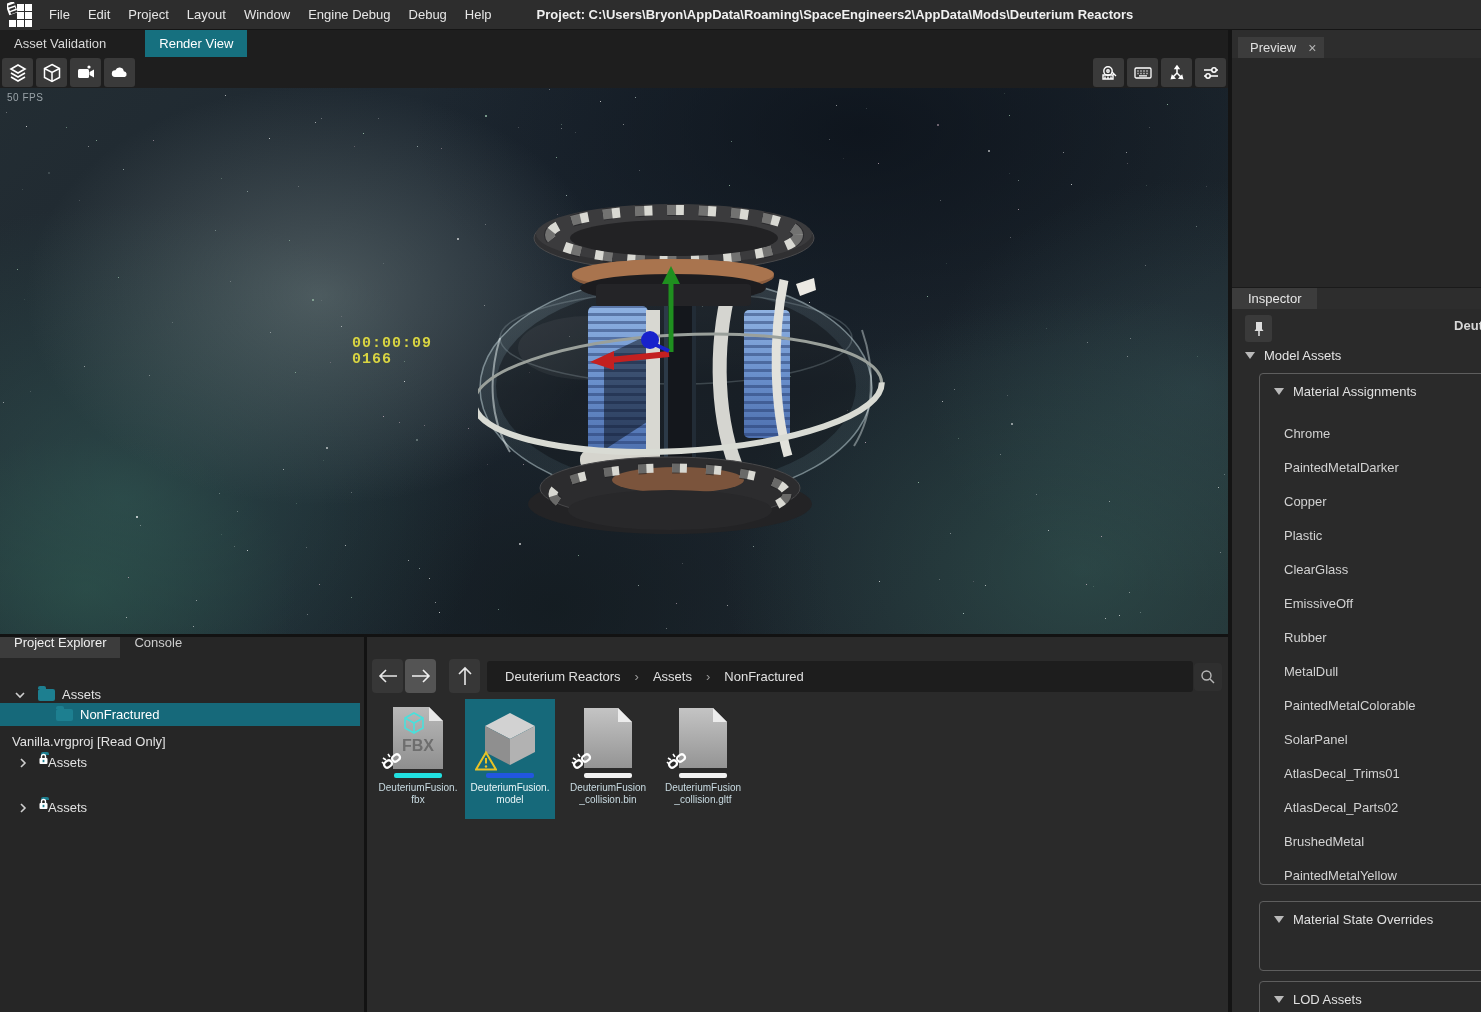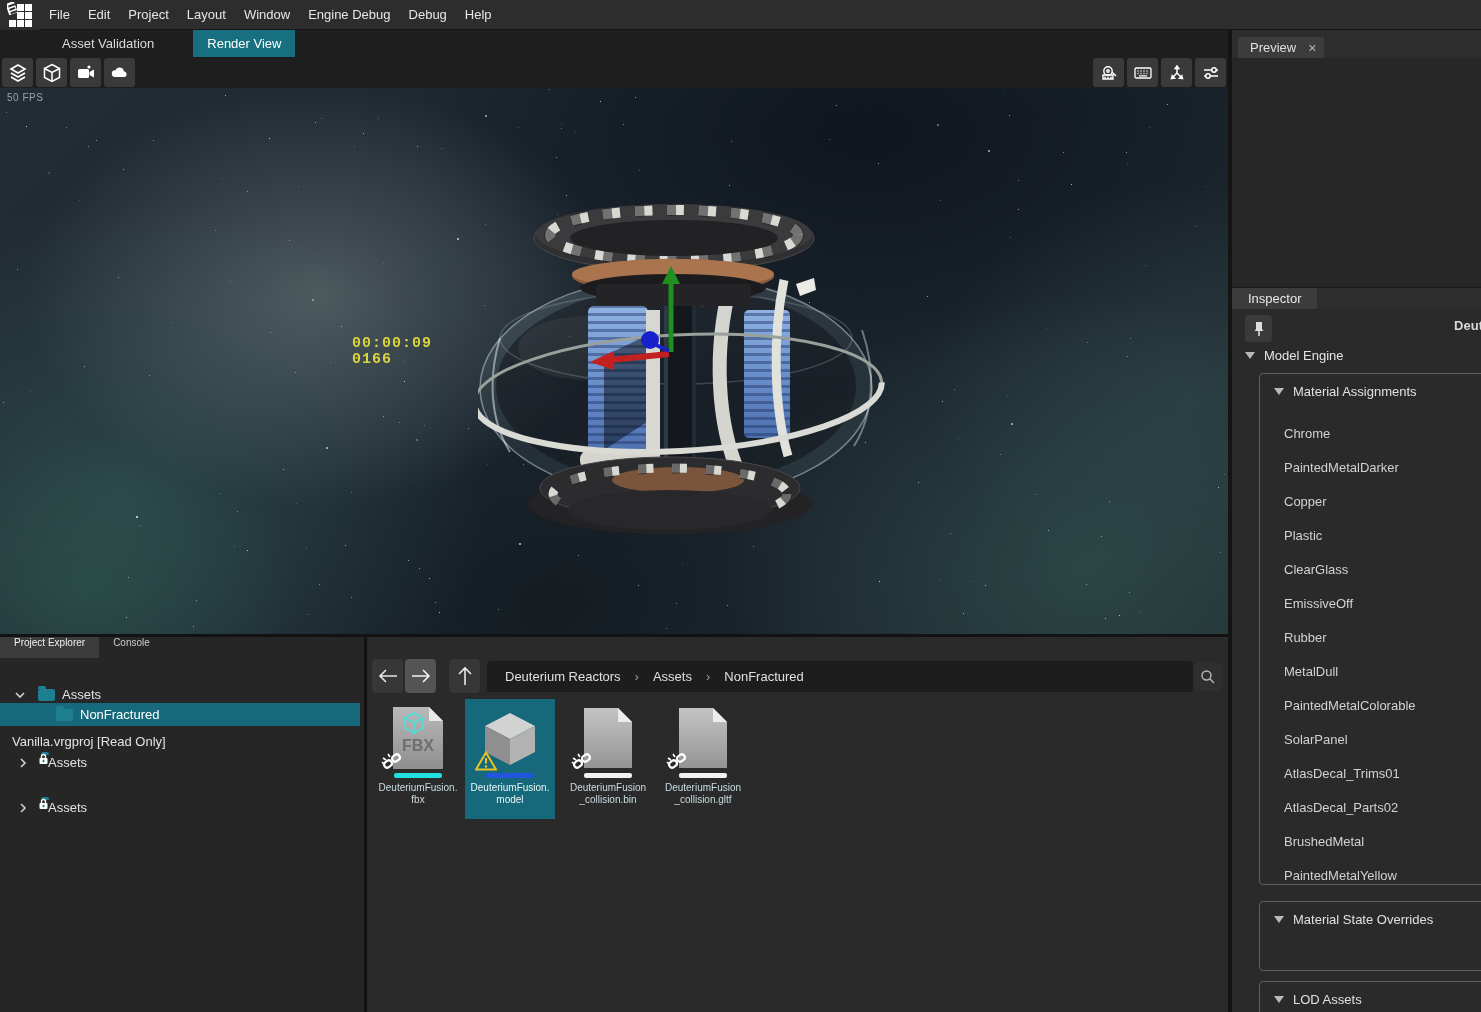--- a/index.html
+++ b/index.html
@@ -9,21 +9,21 @@
   #app { position:relative; width:1481px; height:888px; background:#1e1e1e; color:#e2e2e2; }
 
   
   #menubar { left:0; top:0; width:1481px; height:30px; background:#2d2d2d;
              border-bottom:1px solid #151515; display:flex; align-items:center; }
   #logo { width:40px; height:30px; display:flex; align-items:center; justify-content:center; background:#2d2d2d; }
   .menu-item { font-size:13px; color:#e6e6e6; padding:0 9px; line-height:30px; cursor:default; }
   #project-path { font-size:13px; font-weight:bold; color:#f0f0f0; margin-left:36px; white-space:nowrap; }
 
   
-  #tabrow { left:0; top:30px; width:1230px; height:27px; background:#1e1e1e; display:flex; align-items:stretch;margin-left:48px; }
+  #tabrow { left:0; top:30px; width:1230px; height:27px; background:#1e1e1e; display:flex; align-items:stretch; }
   .top-tab { font-size:13px; display:flex; align-items:center; padding:0 14px; color:#d9d9d9; }
   .top-tab.active { background:#16707f; color:#ffffff; margin-left:25px; }
 
   #toolbar { left:0; top:57px; width:1230px; height:31px; background:#1e1e1e; }
   .tbtn { position:absolute; top:1px; width:31px; height:29px; background:#3a3a3a; border-radius:3px;
           display:flex; align-items:center; justify-content:center; }
   .tbtn svg { display:block; }
 
   
   #viewport { left:0; top:88px; width:1230px; height:546px; overflow:hidden;
@@ -43,21 +43,21 @@
   .stars i { position:absolute; }
 
   
   .split-h { left:0; top:634px; width:1230px; height:3px; background:#121212; cursor:row-resize; }
   .split-v { left:364px; top:637px; width:3px; height:375px; background:#121212; cursor:col-resize; }
   #right-sep { left:1228px; top:30px; width:4px; height:982px; background:#141414; }
 
   
   #pe { left:0; top:637px; width:364px; height:375px; background:#262626; }
   .panel-tabs { display:flex; height:21px; }
-  .panel-tab { font-size:10px; color:#cccccc; padding:1px 14px 12px; display:flex; align-items:center; }
+  .panel-tab { font-size:13px; color:#cccccc; padding:1px 14px 12px; display:flex; align-items:center; }
   .panel-tab.active { background:#3c3c3c; color:#f0f0f0; }
   .tree-row { position:absolute; left:0; width:364px; height:21px; display:flex; align-items:center;
               font-size:13px; color:#e2e2e2; white-space:nowrap; }
   .tree-row.selected { background:#16697a; width:360px; height:23px; color:#ffffff; }
   .folder { width:17px; height:12px; background:#1d7f90; border-radius:2px; position:relative; margin-right:7px; flex:none; }
   .folder::before { content:""; position:absolute; left:0; top:-3px; width:8px; height:3px;
                     background:#1d7f90; border-radius:2px 2px 0 0; }
   .lockwrap { position:relative; }
   .lock { position:absolute; left:-3px; top:-2px; }
 
@@ -133,20 +133,21 @@
       </svg>
     </div>
     <span class="menu-item">File</span>
     <span class="menu-item">Edit</span>
     <span class="menu-item">Project</span>
     <span class="menu-item">Layout</span>
     <span class="menu-item">Window</span>
     <span class="menu-item">Engine Debug</span>
     <span class="menu-item">Debug</span>
     <span class="menu-item">Help</span>
+    <span id="project-path">Project: C:\Users\Bryon\AppData\Roaming\SpaceEngineers2\AppData\Mods\Deuterium Reactors</span>
   </div>
 
   <div class="abs" id="tabrow">
     <div class="top-tab">Asset Validation</div>
     <div class="top-tab active">Render View</div>
   </div>
 
   <div class="abs" id="toolbar">
     <div class="tbtn" style="left:2px">
       <svg width="20" height="20" viewBox="0 0 20 20" fill="none" stroke="#fff" stroke-width="1.6">
@@ -677,21 +678,21 @@
         <svg width="14" height="16" viewBox="0 0 14 16">
           <rect x="4" y="1" width="6" height="7" fill="#ddd"></rect>
           <path d="M2.5 10 L4 8 H10 L11.5 10 Z" fill="#ddd"></path>
           <line x1="7" y1="10" x2="7" y2="15" stroke="#ddd" stroke-width="1.6"></line>
         </svg>
       </div>
       <div id="insp-title">Deut</div>
 
       <div id="model-asset-row">
         <span class="tri"></span>
-        <span>Model Engine</span>
+        <span>Model Assets</span>
       </div>
 
       <div class="gbox" id="gbox-materials">
         <div class="gbox-head">
           <span class="tri"></span>
           <span>Material Assignments</span>
         </div>
         <div id="mat-list">
           <div class="mat-item">Chrome</div>
           <div class="mat-item">PaintedMetalDarker</div>

